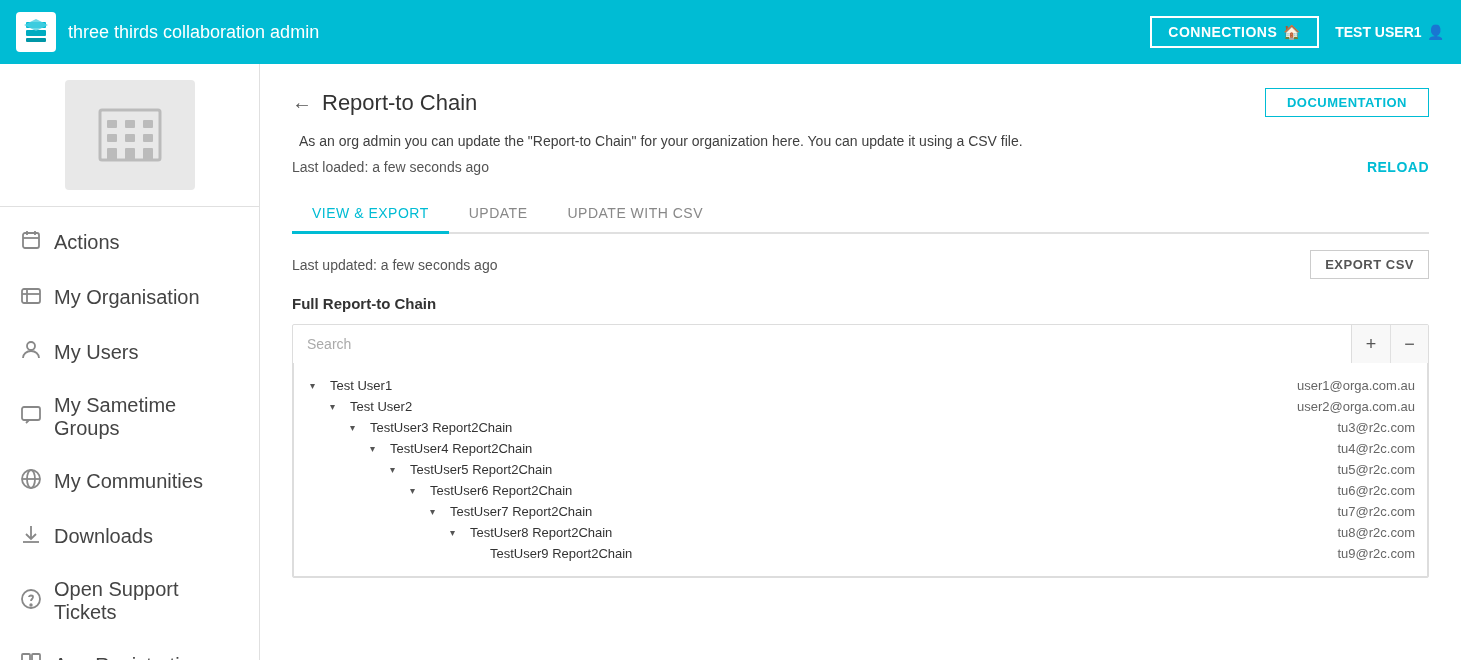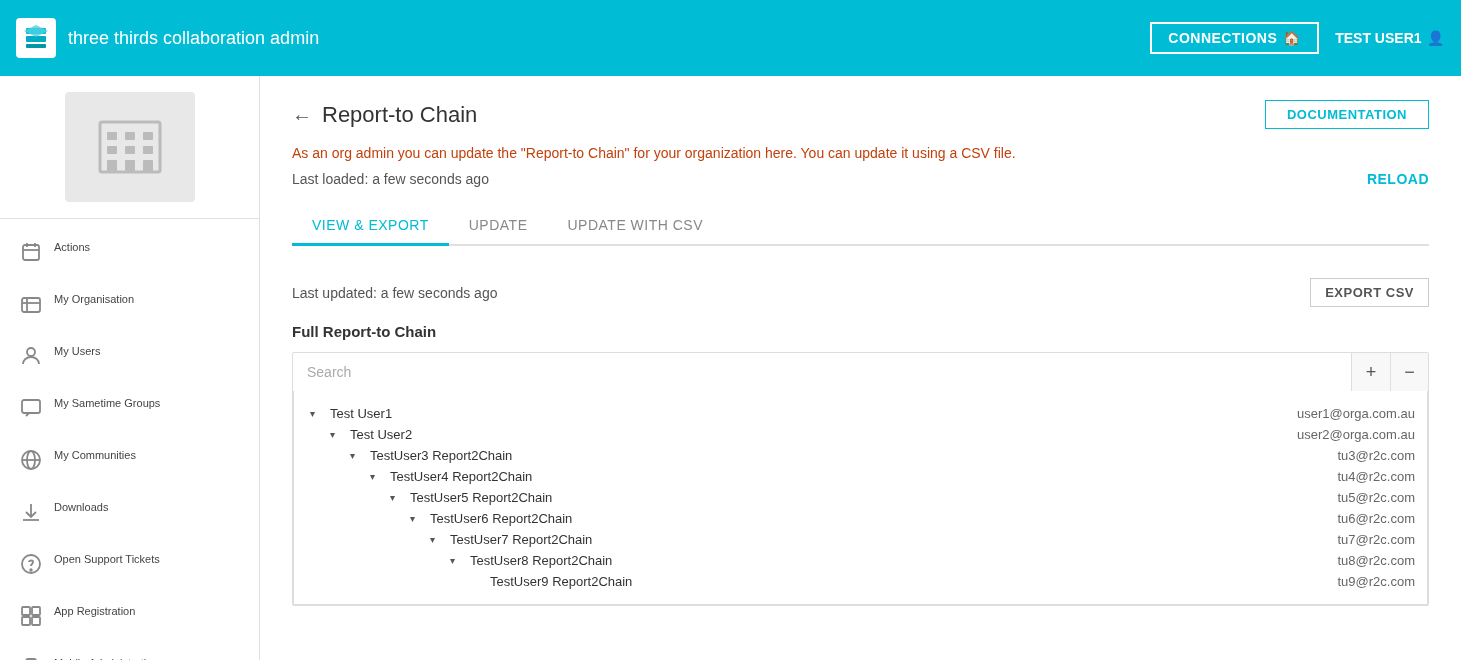--- a/index.html
+++ b/index.html
@@ -1,21 +1,21 @@
 <!DOCTYPE html>
 <html><head>
   <meta charset="utf-8">
   <style>
     * { box-sizing: border-box; margin: 0; padding: 0; }
     body { font-family: 'Segoe UI', Arial, sans-serif; background: #f0f0f0; height: 660px; overflow: hidden; display: flex; flex-direction: column; }
 
     
     .header {
       background: #00bcd4;
-      height: 76px;
+      height: 64px;
       display: flex;
       align-items: center;
       padding: 0 16px;
       flex-shrink: 0;
       justify-content: space-between;
     }
     .header-left { display: flex; align-items: center; gap: 12px; }
     .header-logo {
       width: 40px; height: 40px;
       background: #fff;
@@ -56,25 +56,25 @@
     }
     .sidebar-org-icon {
       width: 130px; height: 110px;
       background: #e8e8e8;
       border-radius: 4px;
       display: flex; align-items: center; justify-content: center;
     }
     .sidebar-org-icon svg { width: 70px; height: 70px; color: #aaa; fill: #aaa; }
     .sidebar-nav { padding: 8px 0; }
     .sidebar-item {
-      display: flex; align-items: flex-start; gap: 12px;
+      display: flex; align-items: center; gap: 12px;
       padding: 14px 20px;
       cursor: pointer;
       color: #444;
-      font-size: 11px;
+      font-size: 20px;
       font-weight: 400;
     }
     .sidebar-item svg { width: 22px; height: 22px; flex-shrink: 0; }
 
     
     .content {
       flex: 1;
       background: #fff;
       overflow-y: auto;
       padding: 24px 32px;
@@ -92,30 +92,30 @@
       border: 1px solid #00bcd4;
       background: transparent;
       color: #00bcd4;
       padding: 6px 21px;
       font-size: 13px;
       font-weight: 600;
       cursor: pointer;
       letter-spacing: 0.5px;
     }
 
-    .description { font-size: 14px; color: #c2410c; margin-bottom: 10px; }
+    .description { font-size: 14px; color: #404040; margin-bottom: 10px; margin-left: 7px; }
     .last-loaded-row {
       display: flex; align-items: flex-start; justify-content: space-between;
       margin-bottom: 20px;
     }
     .last-loaded { font-size: 14px; color: #555; }
     .reload-btn { background: none; border: none; color: #00bcd4; font-size: 14px; font-weight: 600; cursor: pointer; letter-spacing: 0.5px; }
 
     
-    .tabs { display: flex; border-bottom: 2px solid #e0e0e0; margin-bottom: 32px; text-align: right; }
+    .tabs { display: flex; border-bottom: 2px solid #e0e0e0; margin-bottom: 16px; text-align: right; }
     .tab {
       padding: 10px 20px;
       font-size: 14px;
       font-weight: 500;
       cursor: pointer;
       color: #888;
       border-bottom: 3px solid transparent;
       margin-bottom: -2px;
       letter-spacing: 0.5px;
     }

